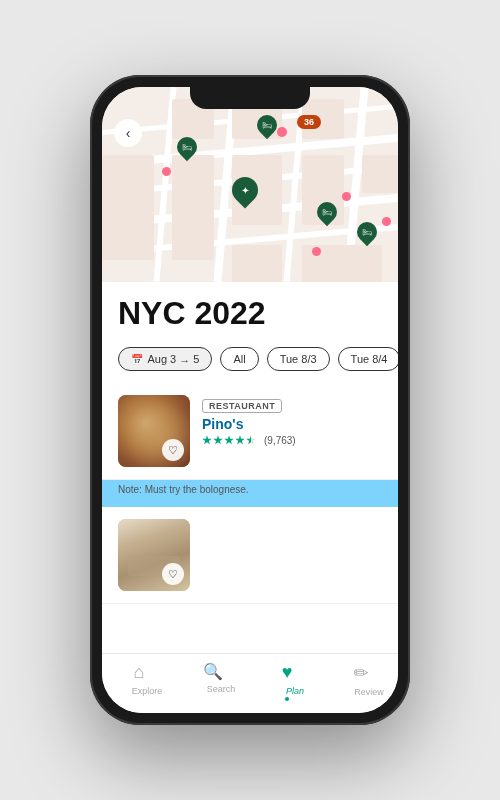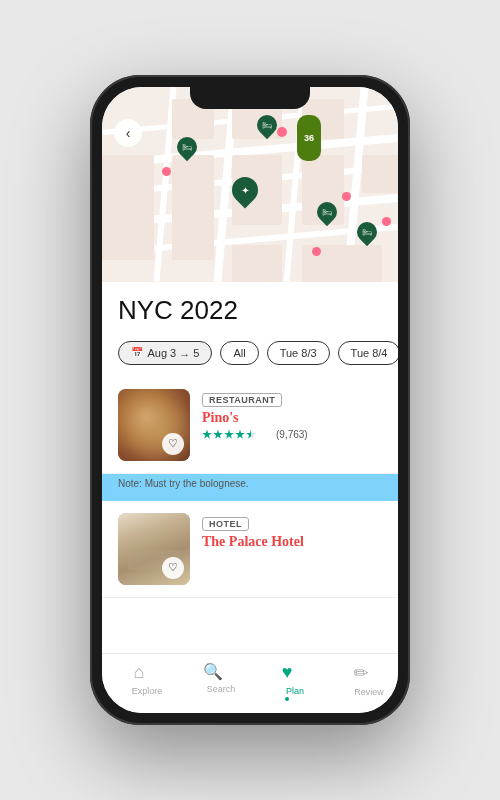--- a/index.html
+++ b/index.html
@@ -105,22 +105,22 @@
       overflow-y: auto;
       background: #fff;
       padding: 0;
     }
 
     .content-header {
       padding: 14px 16px 8px;
     }
 
     .page-title {
-      font-size: 26px;
-      font-weight: 400;
+      font-size: 32px;
+      font-weight: 700;
       color: #111;
       line-height: 1.1;
     }
 
     .saves-count {
       font-size: 12px;
       color: #666;
       margin-top: 2px;
     }
 
@@ -210,29 +210,28 @@
       font-size: 9px;
       font-weight: 600;
       color: #555;
       letter-spacing: 0.5px;
       margin-bottom: 3px;
     }
 
     .card-name {
       font-size: 14px;
       font-weight: 700;
-      color: #ef4444;
+      color: #0369a1;
       margin-bottom: 3px;
-      font-family: Liberation Serif, serif;
     }
 
     .rating-row {
       display: flex;
-      align-items: flex-end;
-      gap: 20px;
+      align-items: flex-start;
+      gap: 8px;
       margin-bottom: 2px;
     }
 
     .stars {
       display: flex;
       gap: 1px;
     }
 
     .star-filled {
       width: 10px;
@@ -293,20 +292,21 @@
     }
 
     .nav-label {
       font-size: 9px;
       color: #aaa;
       margin-left: 16px;
     }
 
     .nav-label.active {
       color: #00a680;
+      font-style: italic;
     }
 
     .nav-active-dot {
       width: 4px;
       height: 4px;
       background: #00a680;
       border-radius: 50%;
       margin-top: -2px;
     }
   </style>
@@ -375,21 +375,21 @@
           <span style="transform:rotate(45deg); font-size:8px; color:white;">🛏</span>
         </div>
       </div>
 
       <div style="position:absolute; top:90px; left:130px;">
         <div style="background:#1a5c3a; border-radius:50% 50% 50% 0; transform:rotate(-45deg); width:26px; height:26px; display:flex; align-items:center; justify-content:center;">
           <span style="transform:rotate(45deg); font-size:10px; color:white;">✦</span>
         </div>
       </div>
 
-      <div style="position:absolute; top:28px; left:195px; background:#4d7c0f; border-radius:10px; padding:18px 7px; color:white; font-size:9px; font-weight:bold;">
+      <div style="position:absolute; top:28px; left:195px; background:#c2410c; border-radius:10px; padding:2px 7px; color:white; font-size:9px; font-weight:bold;">
         <span>36</span>
       </div>
 
       <div style="position:absolute; top:40px; left:175px; background:#ff6b8a; border-radius:50%; width:10px; height:10px;"></div>
       <div style="position:absolute; top:80px; left:60px; background:#ff6b8a; border-radius:50%; width:9px; height:9px;"></div>
       <div style="position:absolute; top:105px; left:240px; background:#ff6b8a; border-radius:50%; width:9px; height:9px;"></div>
       <div style="position:absolute; top:130px; left:280px; background:#ff6b8a; border-radius:50%; width:9px; height:9px;"></div>
       <div style="position:absolute; top:160px; left:210px; background:#ff6b8a; border-radius:50%; width:9px; height:9px;"></div>
     </div>
 
@@ -439,24 +439,20 @@
       </div>
 
       <div class="card-note">Note: Must try the bolognese.</div>
 
       <div class="place-card">
         <div class="hotel-img">
           <div style="position:absolute; inset:0; border-radius:8px; background: linear-gradient(160deg, #e8dcc8 0%, #c4b090 30%, #a89070 60%, #d4c4a0 100%);"></div>
           <div style="position:absolute; bottom:15px; left:10px; right:10px; height:20px; background:rgba(180,160,130,0.5); border-radius:2px;"></div>
           <div class="heart-overlay">♡</div>
         </div>
-        <div class="card-info">
-          <div class="card-tag">HOTEL</div>
-          <div class="card-name">The Palace Hotel</div>
-        </div>
       </div>
 
     </div>
 
     <div class="bottom-nav">
       <div class="nav-item">
         <span class="nav-icon">⌂</span>
         <span class="nav-label">Explore</span>
       </div>
       <div class="nav-item">

